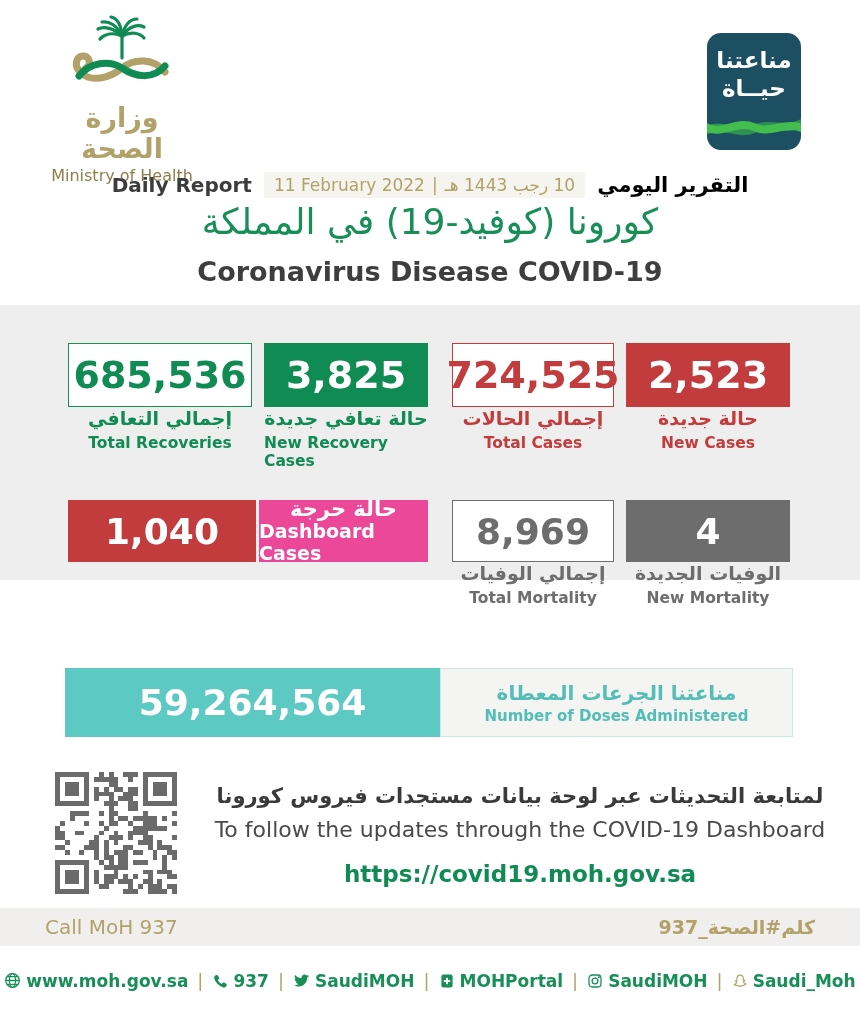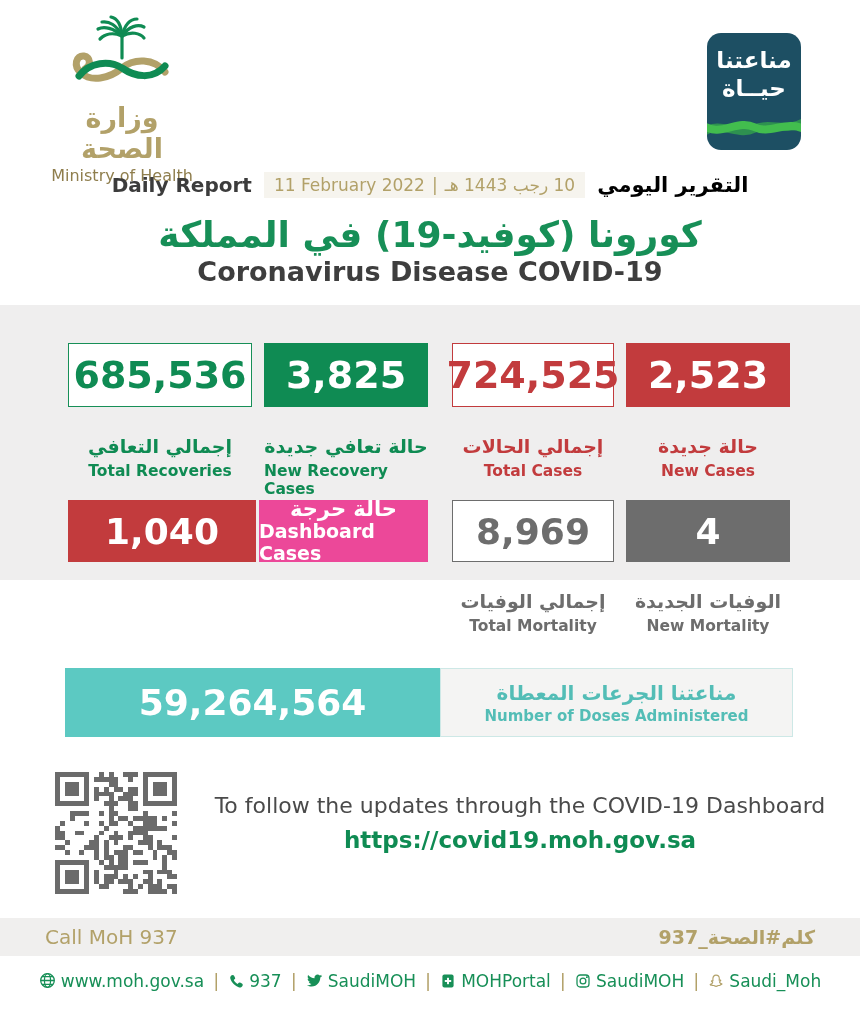--- a/index.html
+++ b/index.html
@@ -17,37 +17,37 @@
            border-radius:14px; overflow:hidden; text-align:center; }
   .badge-text { color:#ffffff; font-weight:bold; font-size:23px; line-height:1.2; margin-top:14px; direction:rtl; }
   .badge-wave { position:absolute; left:0; bottom:6px; width:94px; height:34px; }
 
   
   .report-row { position:absolute; top:172px; left:0; width:860px; display:flex; justify-content:center;
                 align-items:center; gap:12px; }
   .daily-en { color:#3c3c3c; font-size:20px; font-weight:600; }
   .date-box { background:#f6f4ee; color:#b2a169; font-size:17px; padding:3px 10px; display:flex; gap:7px; align-items:center; }
   .daily-ar { color:#000000; font-size:21px; font-weight:bold; direction:rtl; }
-  .title-ar { position:absolute; top:214px; left:0; width:860px; text-align:center; color:#178f57;
-              font-size:36px; font-weight:bold; direction:rtl; }
+  .title-ar { position:absolute; top:201px; left:0; width:860px; text-align:center; color:#178f57;
+              font-size:36px; font-weight:normal; direction:rtl; }
   .title-en { position:absolute; top:256px; left:0; width:860px; text-align:center; color:#3e3e3e;
               font-size:27px; font-weight:600; }
 
   
   .band { position:absolute; top:305px; left:0; width:860px; height:275px; background:#efeeee; }
   .stat-col { position:absolute; display:flex; flex-direction:column; align-items:center; }
   .value-box { width:100%; height:64px; display:flex; align-items:center; justify-content:center;
                font-size:38px; font-weight:bold; }
   .outline-green { background:#ffffff; border:1.5px solid #178f57; color:#0f8b53; }
   .fill-green   { background:#0f8b53; color:#ffffff; }
   .outline-red  { background:#ffffff; border:1.5px solid #c23b3d; color:#c23b3d; }
   .fill-red     { background:#c23b3d; color:#ffffff; }
   .outline-gray { background:#ffffff; border:1.5px solid #6d6d6d; color:#6d6d6d; }
   .fill-gray    { background:#6d6d6d; color:#ffffff; }
-  .lbl-ar { font-size:19px; font-weight:bold; margin-top:28px; direction:rtl; }
+  .lbl-ar { font-size:19px; font-weight:bold; margin-top:0; direction:rtl; }
   .lbl-en { font-size:15.5px; font-weight:600; margin-top:5px; }
   .green-t { color:#0f8b53; } .red-t { color:#c23b3d; } .gray-t { color:#6d6d6d; }
 
   .critical-bar { position:absolute; left:68px; top:195px; width:360px; height:62px; display:flex; }
   .crit-value { width:188px; background:#c23b3d; color:#fff; font-size:36px; font-weight:bold;
                 display:flex; align-items:center; justify-content:center; }
   .crit-div { width:3px; background:#efeeee; }
   .crit-label { flex:1; background:#ec4899; color:#fff; display:flex; flex-direction:column;
                 align-items:center; justify-content:center; line-height:1.15; }
   .crit-label .ar { font-size:21px; font-weight:bold; direction:rtl; }
@@ -61,32 +61,32 @@
   .doses-label { flex:1; background:#f4f4f3; border:1px solid #cde8e6; display:flex; flex-direction:column;
                  align-items:center; justify-content:center; }
   .doses-label .ar { color:#53bdb6; font-size:20px; font-weight:bold; direction:rtl; }
   .doses-label .en { color:#53bdb6; font-size:15px; font-weight:600; margin-top:2px; }
 
   
   .qr { position:absolute; left:55px; top:772px; width:122px; height:122px; }
   .dash-text { position:absolute; left:205px; top:784px; width:630px; text-align:center; }
   .dash-ar { color:#3a3a3a; font-size:21px; font-weight:bold; direction:rtl; }
   .dash-en { color:#4a4a4a; font-size:22px; margin-top:9px; }
-  .dash-url { color:#0f8b53; font-size:23px; font-weight:bold; margin-top:9px; display:inline-block; text-decoration:none; }
+  .dash-url { color:#0f8b53; font-size:23px; font-weight:bold; margin-top:19px; display:inline-block; text-decoration:none; }
 
   
   .callbar { position:absolute; top:908px; left:0; width:860px; height:38px; background:#f0efee;
-             display:flex; align-items:center; justify-content:space-between; padding:0 45px;margin-top:10px; }
+             display:flex; align-items:center; justify-content:space-between; padding:0 45px; }
   .call-en { color:#b2a169; font-size:20px; }
   .call-ar { color:#b2a169; font-size:19px; font-weight:bold; direction:rtl; }
 
   
   .footer { position:absolute; top:970px; left:0; width:860px; display:flex; justify-content:center;
             align-items:center; gap:9px; }
-  .f-item { display:flex; align-items:center; gap:5px; color:#178f57; font-size:17px; font-weight:400; cursor:pointer; }
+  .f-item { display:flex; align-items:center; gap:5px; color:#178f57; font-size:17px; font-weight:700; cursor:pointer; }
   .f-sep { color:#b2a169; font-size:18px; }
   .icon-svg { display:inline-block; vertical-align:middle; }
 </style>
 </head>
 <body>
 
 <div class="page">
 
   <div class="logo">
     <svg class="icon-svg" width="150" height="86" viewBox="0 0 150 86">
@@ -389,20 +389,21 @@
         <rect x="18" y="0" width="7" height="7"></rect>
         <rect x="19" y="1" width="5" height="5" fill="#fff"></rect>
         <rect x="20" y="2" width="3" height="3"></rect>
         <rect x="0" y="18" width="7" height="7"></rect>
         <rect x="1" y="19" width="5" height="5" fill="#fff"></rect>
         <rect x="2" y="20" width="3" height="3"></rect>
       </g>
     </svg>
 
   <div class="dash-text">
+    <div class="dash-ar">لمتابعة التحديثات عبر لوحة بيانات مستجدات فيروس كورونا</div>
     <div class="dash-en">To follow the updates through the COVID-19 Dashboard</div>
     <a class="dash-url" href="#">https://covid19.moh.gov.sa</a>
   </div>
 
   <div class="callbar">
     <span class="call-en">Call MoH 937</span>
     <span class="call-ar" dir="rtl">كلم#الصحة_937</span>
   </div>
 
   <div class="footer">

